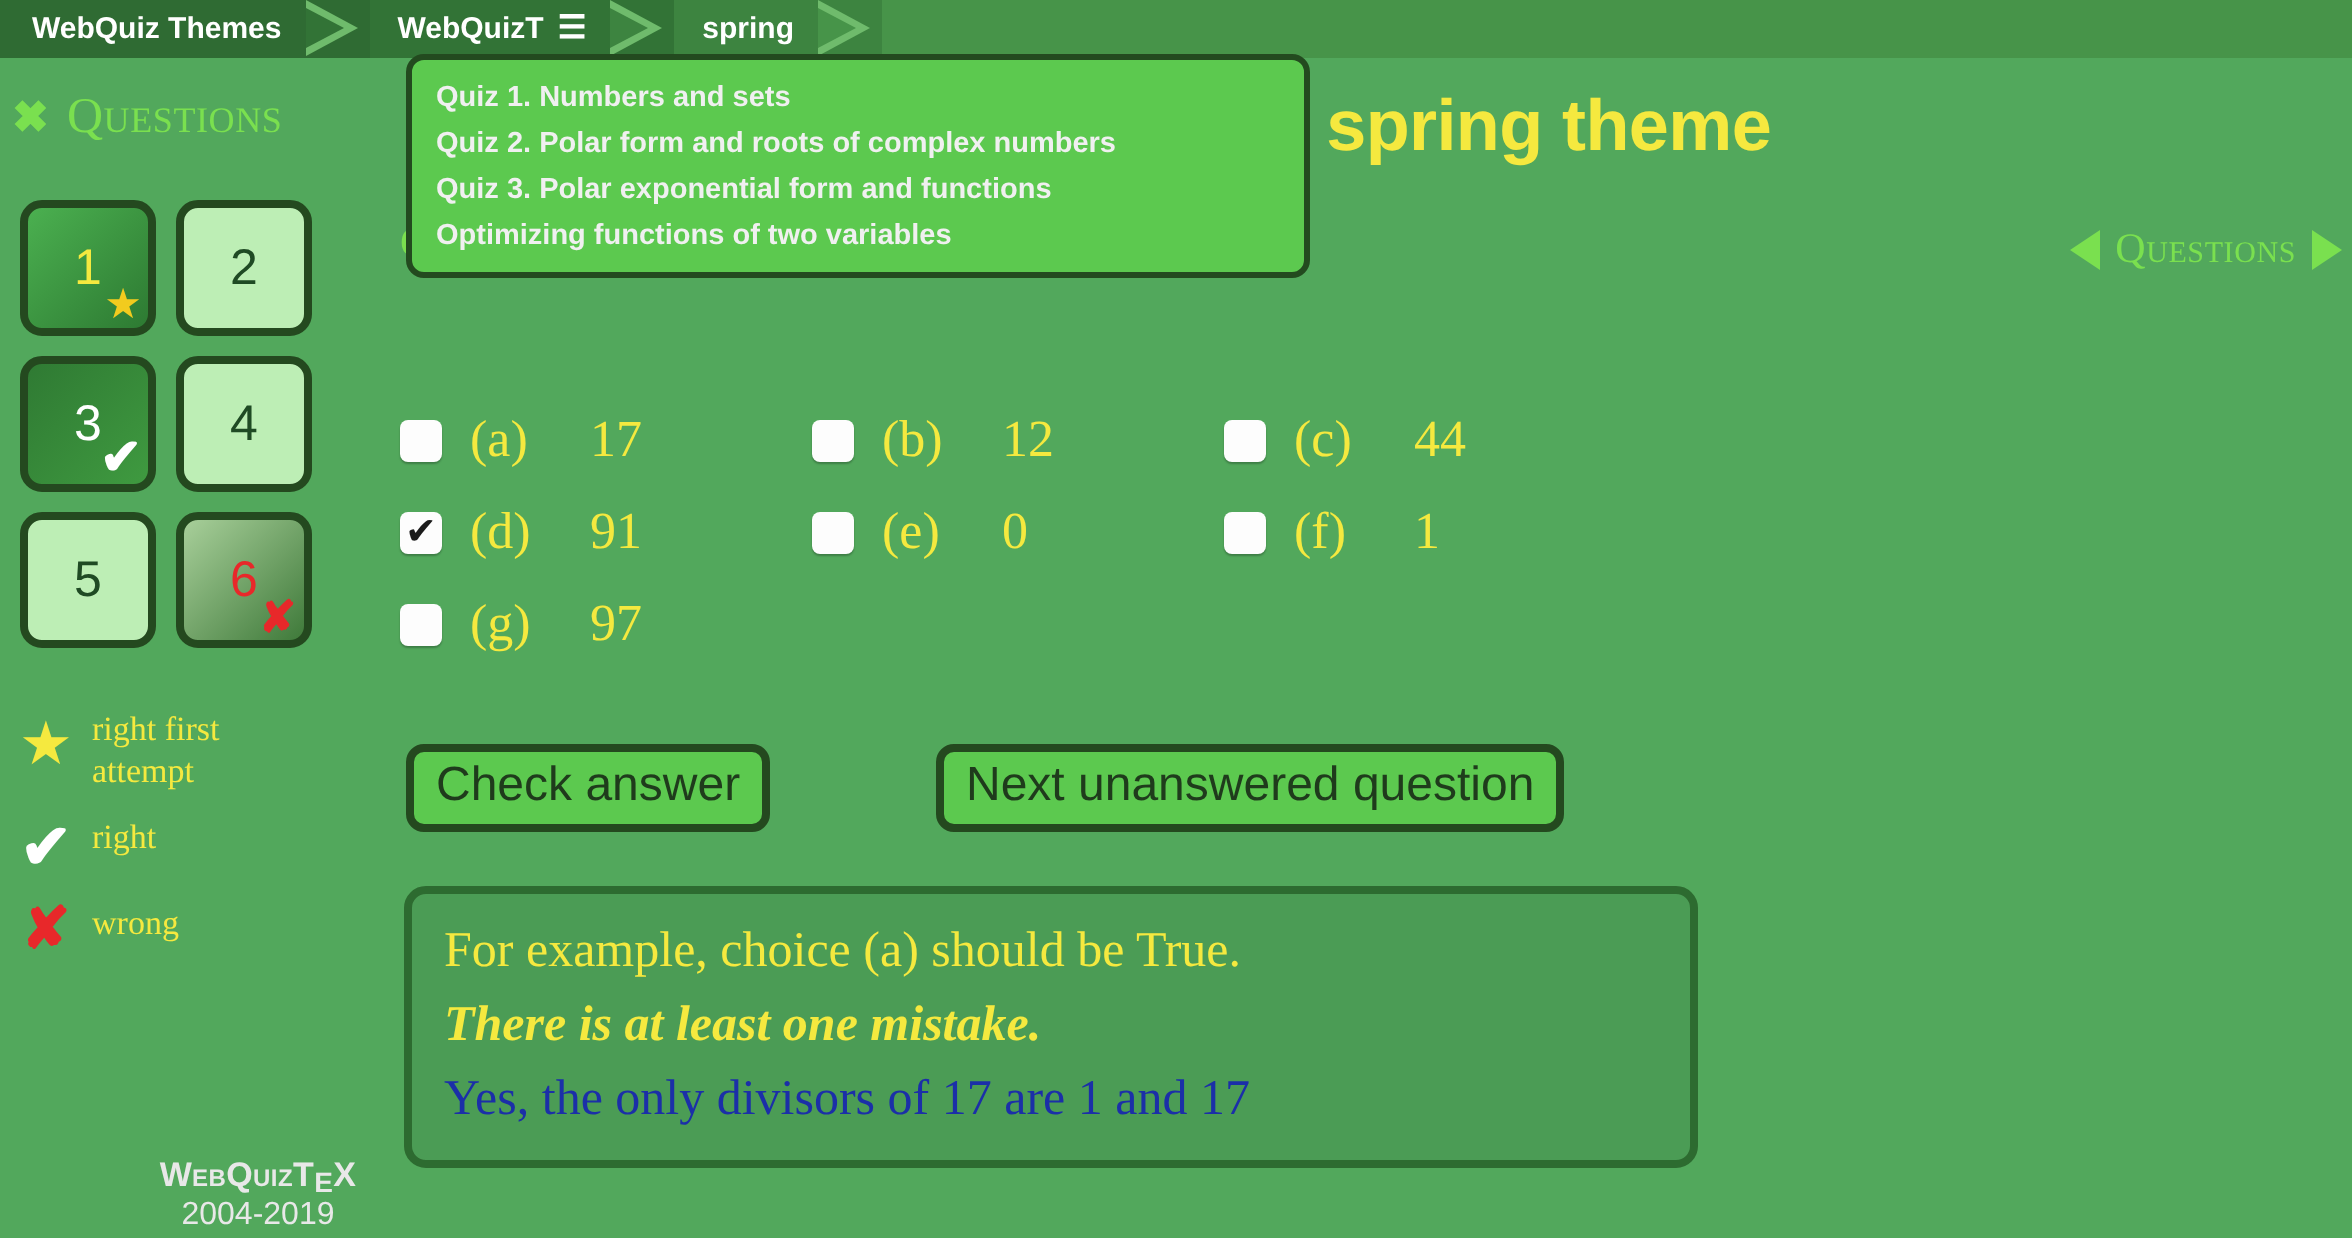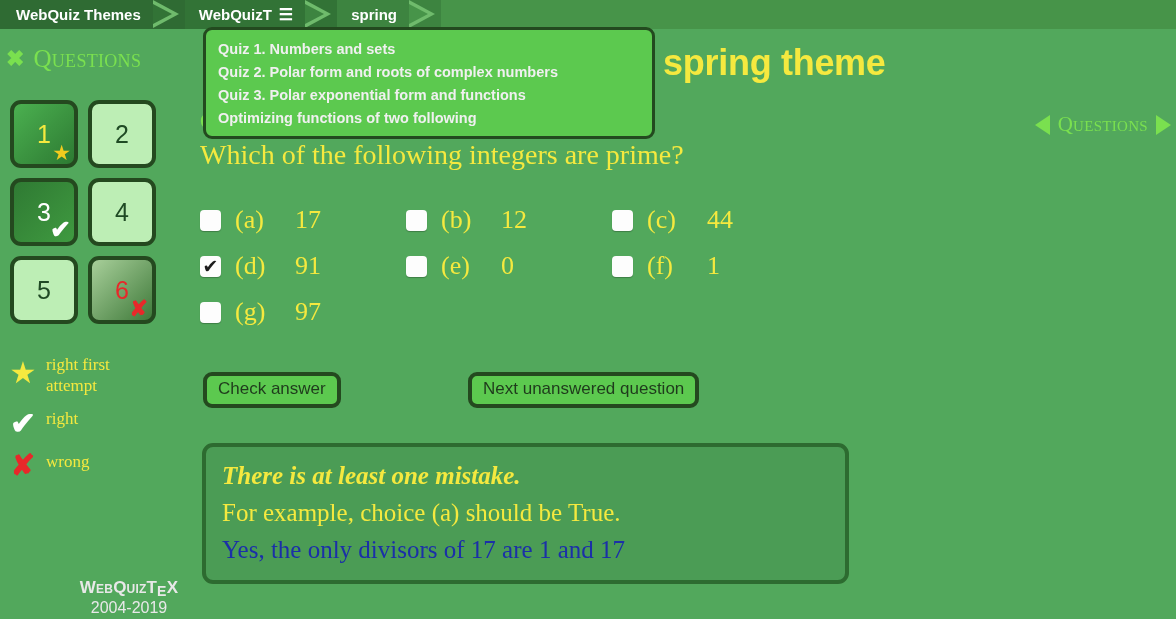--- a/index.html
+++ b/index.html
@@ -348,21 +348,21 @@
     top: 343px;
     width: 700px;
   }
   .act-btn {
     position: absolute;
     background: #5cc94f;
     border: 4px solid #24491f;
     border-radius: 9px;
     color: #1f3b1c;
     font-family: "Liberation Sans", sans-serif;
-    font-size: 17px;
+    font-size: 24px;
     padding: 3px 11px 5px 11px;
     cursor: pointer;
     white-space: nowrap;
     box-sizing: border-box;
   }
   #check-answer-button { left: 0; top: 0; }
   #next-question-button { left: 265px; top: 0; text-align: center; }
 
   
   #feedback-box {
@@ -420,21 +420,21 @@
   </div>
   <div class="crumb c3"></div>
 </div>
 
 <div id="page-title">he spring theme</div>
 
 <div id="quiz-dropdown">
   <div class="dd-item">Quiz 1. Numbers and sets</div>
   <div class="dd-item">Quiz 2. Polar form and roots of complex numbers</div>
   <div class="dd-item">Quiz 3. Polar exponential form and functions</div>
-  <div class="dd-item">Optimizing functions of two following</div>
+  <div class="dd-item">Optimizing functions of two variables</div>
 </div>
 
 <div id="right-nav">
   <div class="tri-left"></div>
   <div class="rn-label">Questions</div>
   <div class="tri-right"></div>
 </div>
 
 <div id="sidebar">
 
@@ -484,21 +484,20 @@
 
   <div id="footer-credit">
     <div class="brand"><span>WebQuizT</span><span class="tex-e">e</span><span>X</span></div>
     <div class="copyline">2004-2019</div>
   </div>
 </div>
 
 <div id="main">
 
   <div id="question-label">Question 6</div>
-  <div id="question-text">Which of the following integers are prime?</div>
 
   <div id="choices">
     <div class="choice-row">
       <div class="choice">
         <span class="cb"></span>
         <span class="label">(a)</span>
         <span class="value">17</span>
       </div>
       <div class="choice">
         <span class="cb"></span>
@@ -538,18 +537,18 @@
       </div>
     </div>
   </div>
 
   <div id="action-buttons">
     <div class="act-btn" id="check-answer-button">Check answer</div>
     <div class="act-btn" id="next-question-button">Next unanswered question</div>
   </div>
 
   <div id="feedback-box">
+    <div class="fb-line normal">For example, choice (a) should be True.</div>
     <div class="fb-line emph">There is at least one mistake.</div>
-    <div class="fb-line normal">For example, choice (a) should be True.</div>
     <div class="fb-line blue">Yes, the only divisors of 17 are 1 and 17</div>
   </div>
 
 </div>
 
 </body></html>

